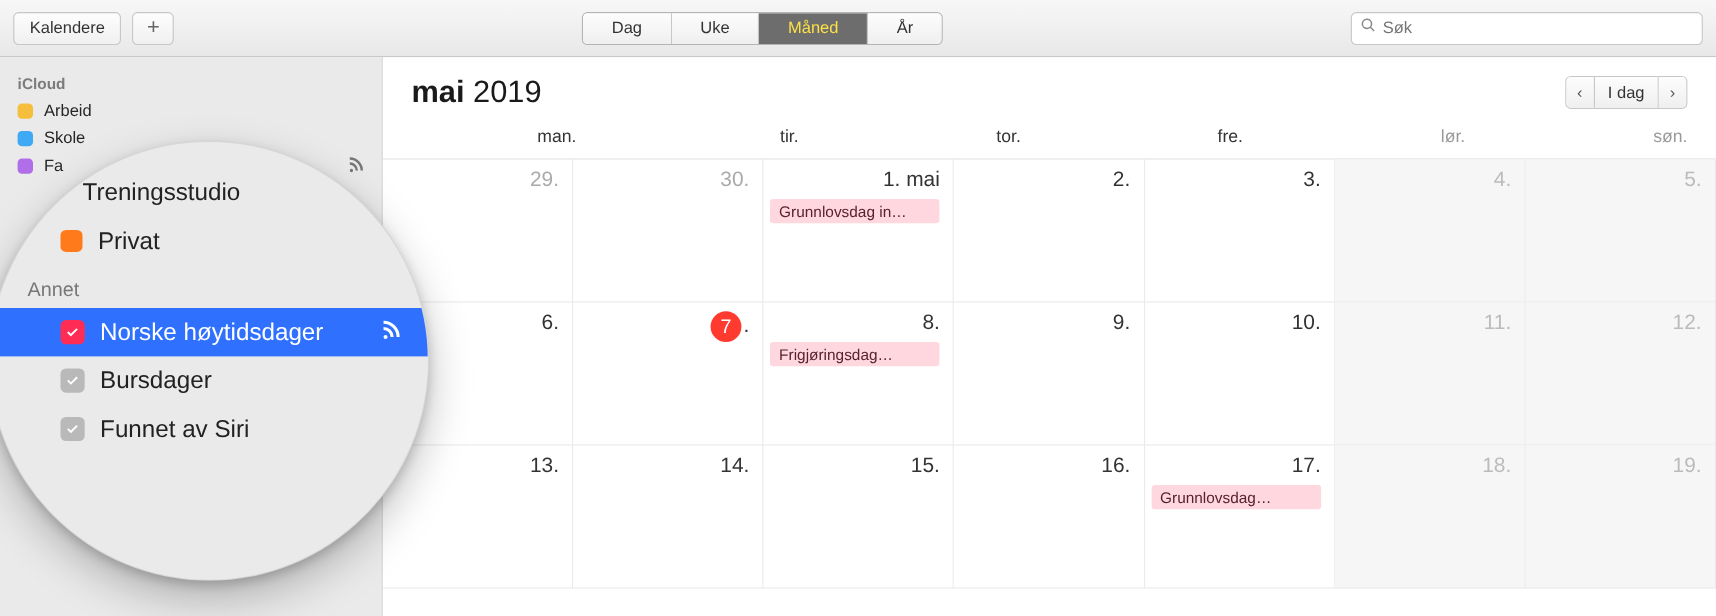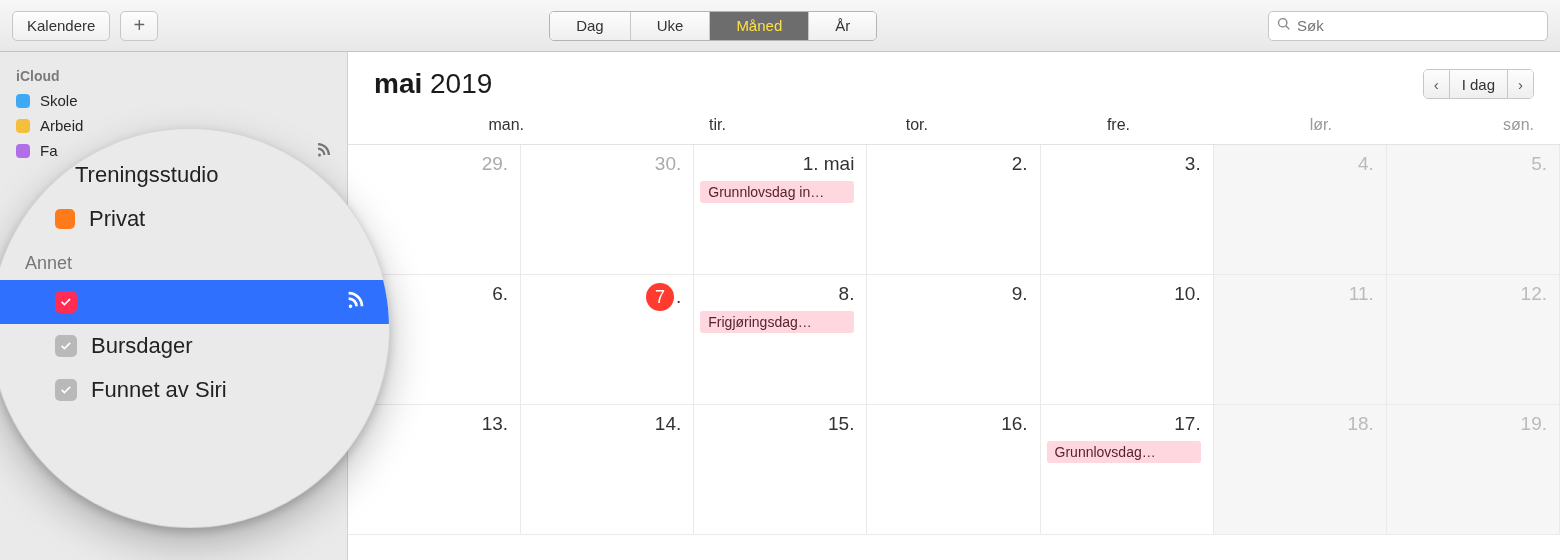--- a/index.html
+++ b/index.html
@@ -55,21 +55,21 @@
   .seg:last-child { border-right: none; }
   .seg.active { background: #6d6d6d; color: #fde047; text-align: right; }
   .spacer-flex { flex: 1; }
   .search {
     display: flex;
     align-items: center;
     background: #fff;
     border: 1px solid #c7c7c7;
     border-radius: 5px;
     height: 30px;
-    width: 280px;
+    width: 320px;
     padding: 0 8px;
     color: #9a9a9a;
     justify-content: flex-end;
   }
   .search svg { width: 14px; height: 14px; fill: #888; margin-right: 6px; }
   .search input { border:none; outline:none; width:100%; font-size:15px; background:transparent; }
 
   
   .content { display: flex; flex: 1; overflow: hidden; }
   .sidebar {
@@ -203,26 +203,26 @@
           </svg>
       </span>
       <input type="text" placeholder="Søk" style="">
     </div>
   </div>
 
   <div class="content">
     <div class="sidebar">
       <div class="sb-group">iCloud</div>
       <div class="sb-item">
+        <span class="swatch" style="background:#f6be3d"></span>
+        <span>Arbeid</span>
+      </div>
+      <div class="sb-item">
         <span class="swatch" style="background:#3fa9f5"></span>
         <span>Skole</span>
-      </div>
-      <div class="sb-item">
-        <span class="swatch" style="background:#f6be3d"></span>
-        <span>Arbeid</span>
       </div>
       <div class="sb-item">
         <span class="swatch" style="background:#b06ee8"></span>
         <span>Fa</span>
         <span class="rss-icon">
           <svg viewBox="0 0 24 24">
               <path d="M4 4a16 16 0 0116 16h-3A13 13 0 004 7V4zm0 6a10 10 0 0110 10h-3a7 7 0 00-7-7v-3zm2 8a2 2 0 110 4 2 2 0 010-4z"></path>
             </svg>
         </span>
       </div>
@@ -341,20 +341,21 @@
       <span class="zi-swatch" style="background:#ff7a1a"></span>
       <span>Privat</span>
     </div>
     <div class="zi-group">Annet</div>
     <div class="zi-row selected">
       <span class="zi-check pink">
         <svg viewBox="0 0 16 16">
             <path d="M6.2 12.4L2.3 8.5l1.4-1.4 2.5 2.5 5.8-5.8 1.4 1.4z"></path>
           </svg>
       </span>
+      <span>Norske høytidsdager</span>
       <span class="zi-rss white">
         <svg viewBox="0 0 24 24">
             <path d="M4 4a16 16 0 0116 16h-3A13 13 0 004 7V4zm0 6a10 10 0 0110 10h-3a7 7 0 00-7-7v-3zm2 8a2 2 0 110 4 2 2 0 010-4z"></path>
           </svg>
       </span>
     </div>
     <div class="zi-row">
       <span class="zi-check grey">
         <svg viewBox="0 0 16 16">
             <path d="M6.2 12.4L2.3 8.5l1.4-1.4 2.5 2.5 5.8-5.8 1.4 1.4z"></path>

